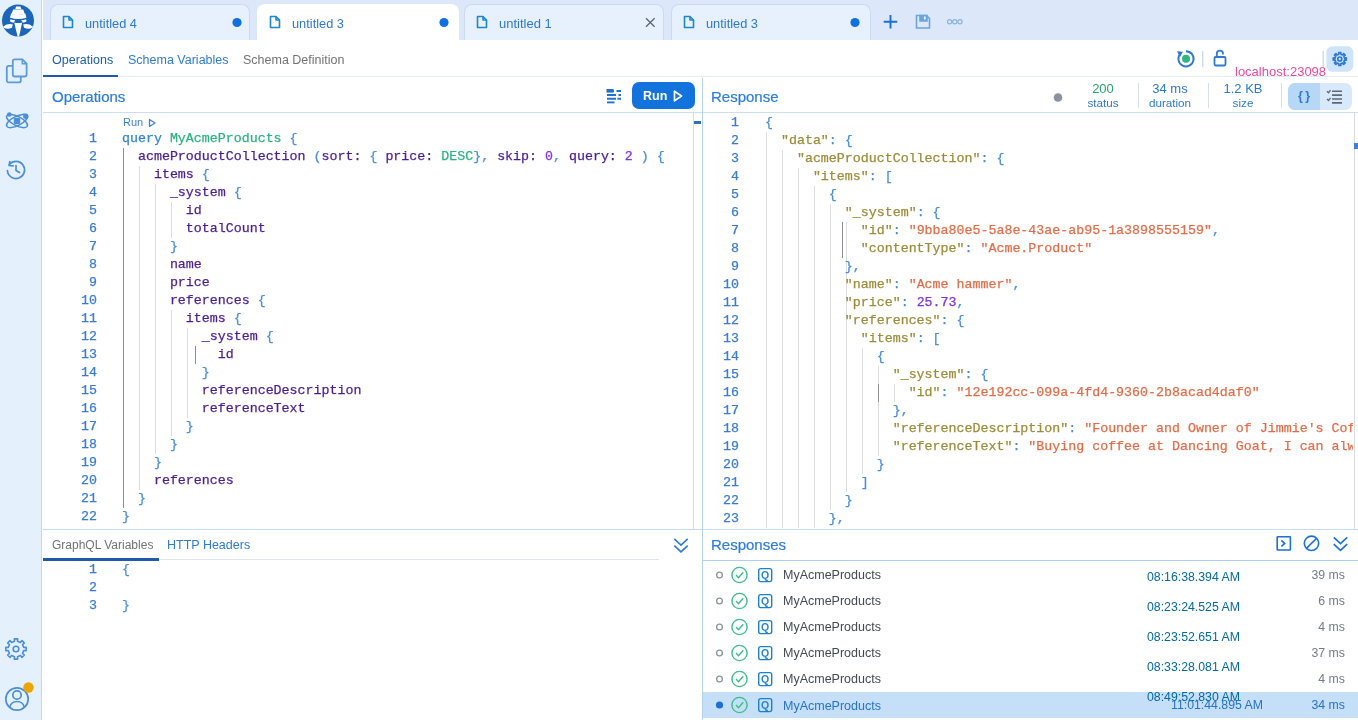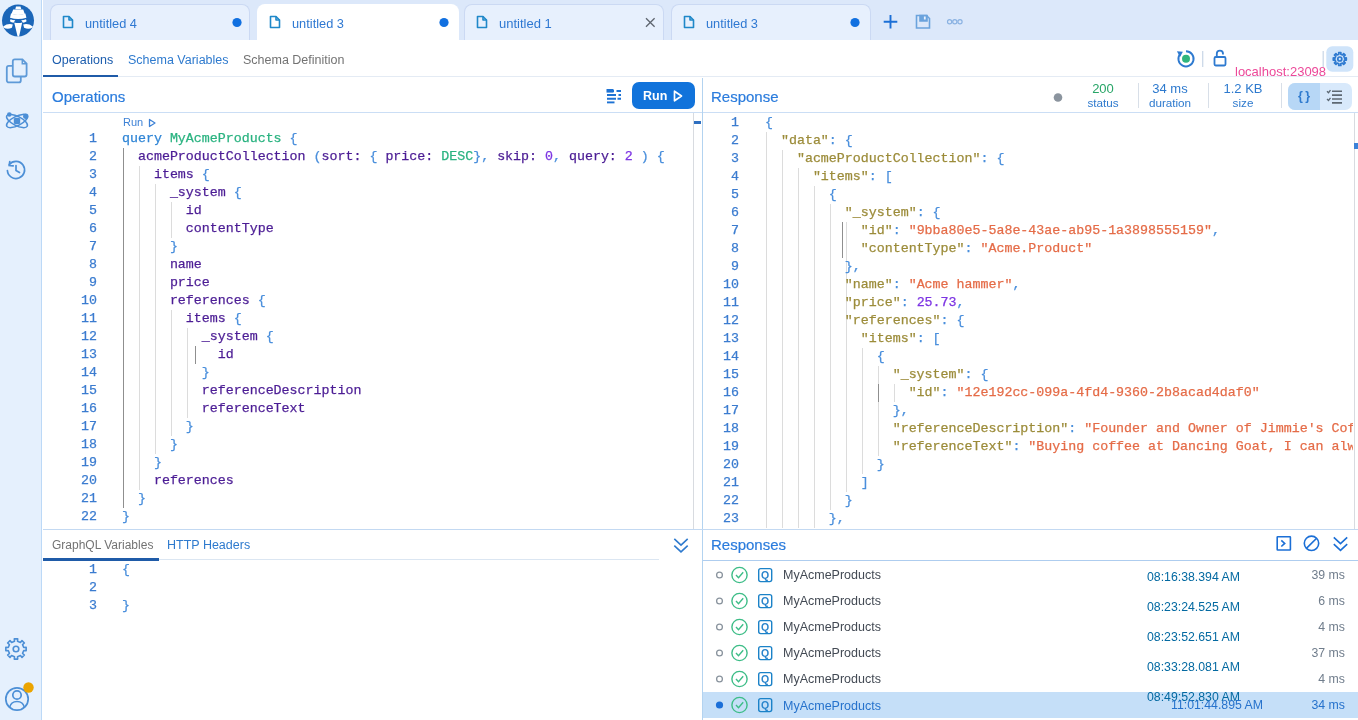--- a/index.html
+++ b/index.html
@@ -182,21 +182,21 @@
   <div class="guide" style="left:111.5px;top:71px;height:270px"></div>
   <div class="guide" style="left:127.5px;top:89px;height:36px"></div>
   <div class="guide" style="left:127.5px;top:197px;height:126px"></div>
   <div class="guide" style="left:143.5px;top:215px;height:90px"></div>
   <div class="guide gd" style="left:151.5px;top:233px;height:18px"></div>
   <pre class="mono abs" style="left:79px;top:17px"><span class="k">query</span> <span class="g">MyAcmeProducts</span> <span class="p">{</span>
   <span class="f">acmeProductCollection</span> <span class="p">(</span><span class="f">sort:</span> <span class="p">{</span> <span class="f">price:</span> <span class="g">DESC</span><span class="p">},</span> <span class="f">skip:</span> <span class="n">0</span><span class="p">,</span> <span class="f">query:</span> <span class="n">2</span> <span class="p">) {</span>
     <span class="f">items</span> <span class="p">{</span>
       <span class="f">_system</span> <span class="p">{</span>
         <span class="f">id</span>
-        <span class="f">contentType</span>
+        <span class="f">totalCount</span>
       <span class="p">}</span>
       <span class="f">name</span>
       <span class="f">price</span>
       <span class="f">references</span> <span class="p">{</span>
         <span class="f">items</span> <span class="p">{</span>
           <span class="f">_system</span> <span class="p">{</span>
             <span class="f">id</span>
           <span class="p">}</span>
           <span class="f">referenceDescription</span>
           <span class="f">referenceText</span>

